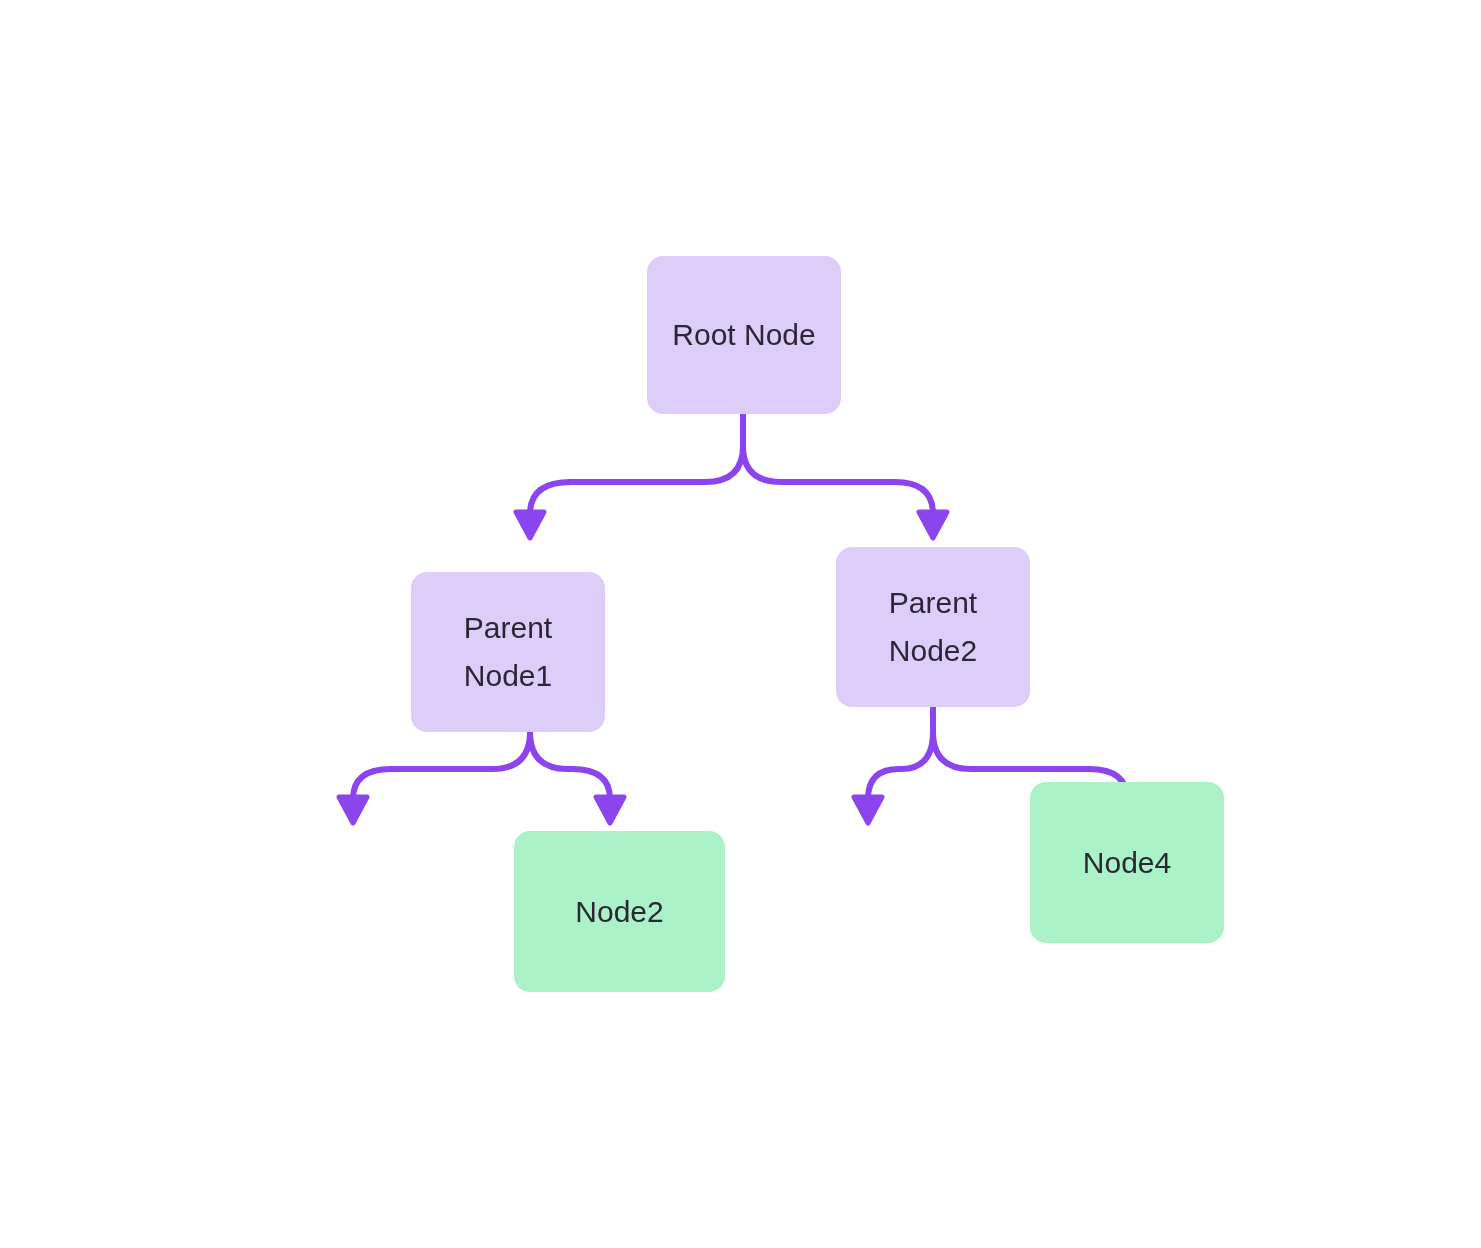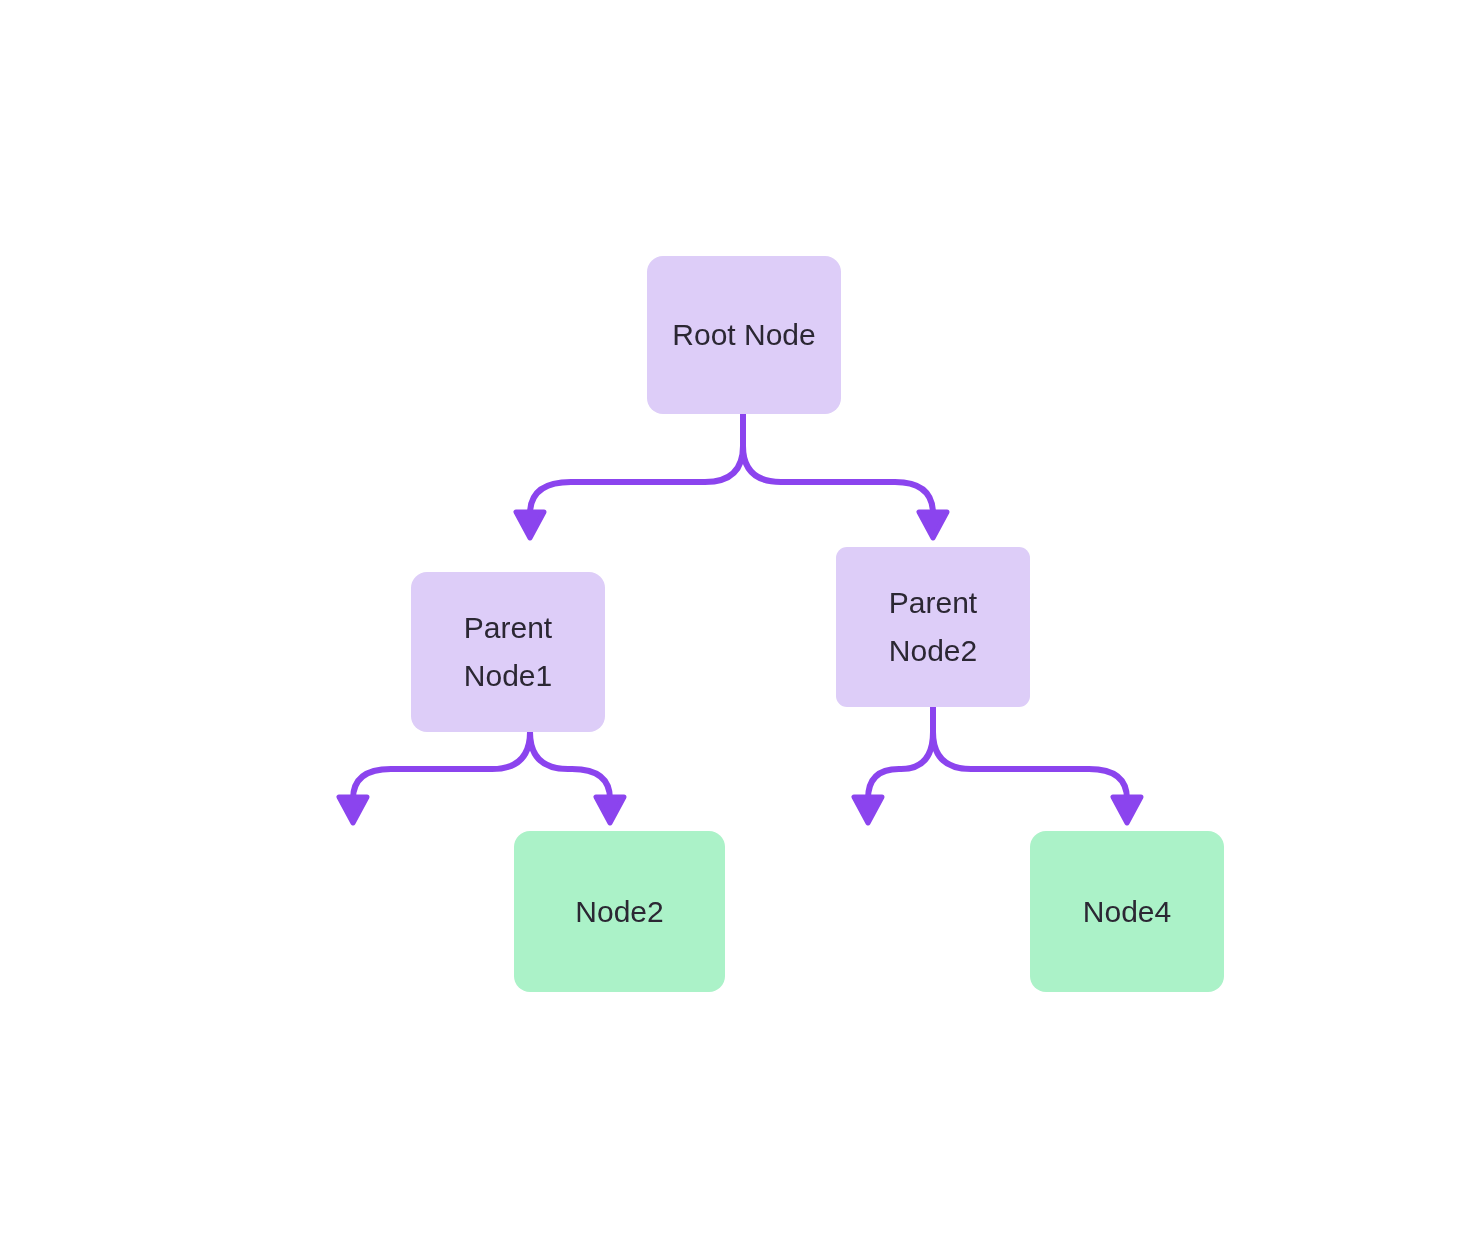--- a/index.html
+++ b/index.html
@@ -46,25 +46,25 @@
     font-size: 30px;
     line-height: 1.6;
     box-sizing: border-box;
   }
   .node.purple { background: #ddcdf8; }
   .node.green  { background: #abf2c8; }
   .node.wrap   { padding: 0 38px; }
 
   .node-root    { left: 647px; top: 256px; width: 194px; height: 158px; text-align: right; }
   .node-parent1 { left: 411px; top: 547px; width: 194px; height: 160px; margin-top: 25px; }
-  .node-parent2 { left: 836px; top: 547px; width: 194px; height: 160px; border-radius: 11px; }
+  .node-parent2 { left: 836px; top: 547px; width: 194px; height: 160px; }
   .node-leaf1   { left: 256px; top: 831px; width: 194px; height: 161px; }
   .node-leaf2   { left: 514px; top: 831px; width: 211px; height: 161px; }
   .node-leaf3   { left: 772px; top: 831px; width: 194px; height: 161px; }
-  .node-leaf4   { left: 1030px; top: 831px; width: 194px; height: 161px; }
+  .node-leaf4   { left: 1030px; top: 782px; width: 194px; height: 161px; }
 </style>
 </head>
 <body>
 
 <div class="canvas">
 
   <svg class="edge-layer" viewBox="0 0 1481 1248">
 
     <path class="edge" d="M743,415 L743,446 Q743,482 705,482 L571,482 Q530,482 530,514 L530,517"></path>
     <path class="arrowhead" d="M516,512 L544,512 L530,538 Z"></path>

